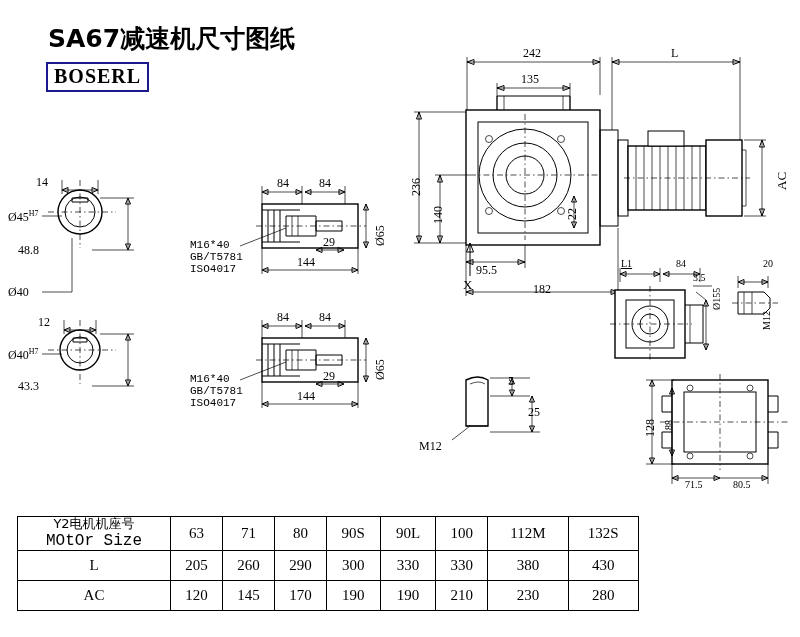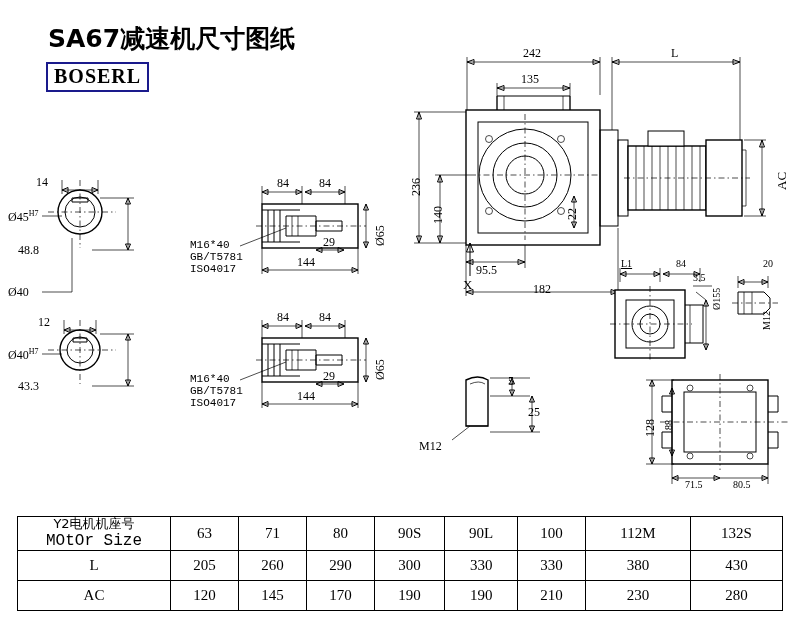--- a/index.html
+++ b/index.html
@@ -56,21 +56,21 @@
   svg { position: absolute; left: 0; top: 0; overflow: visible; }
   .ln { stroke: #000; stroke-width: 1; fill: none; }
   .ln-thin { stroke: #000; stroke-width: 0.7; fill: none; }
   .ln-thick { stroke: #000; stroke-width: 1.4; fill: none; }
   .dash { stroke: #000; stroke-width: 0.7; fill: none; stroke-dasharray: 6 3 1.5 3; }
   .white { fill: #ffffff; }
   
   #spec-table {
     position: absolute;
     left: 17px; top: 516px;
-    width: 766px;
+    width: 622px;
     border-collapse: collapse;
     font-family: "Liberation Serif", serif;
     font-size: 15px;
   }
   #spec-table td, #spec-table th {
     border: 1px solid #000;
     text-align: center;
     height: 29px;
     font-weight: normal;
     padding: 0;

